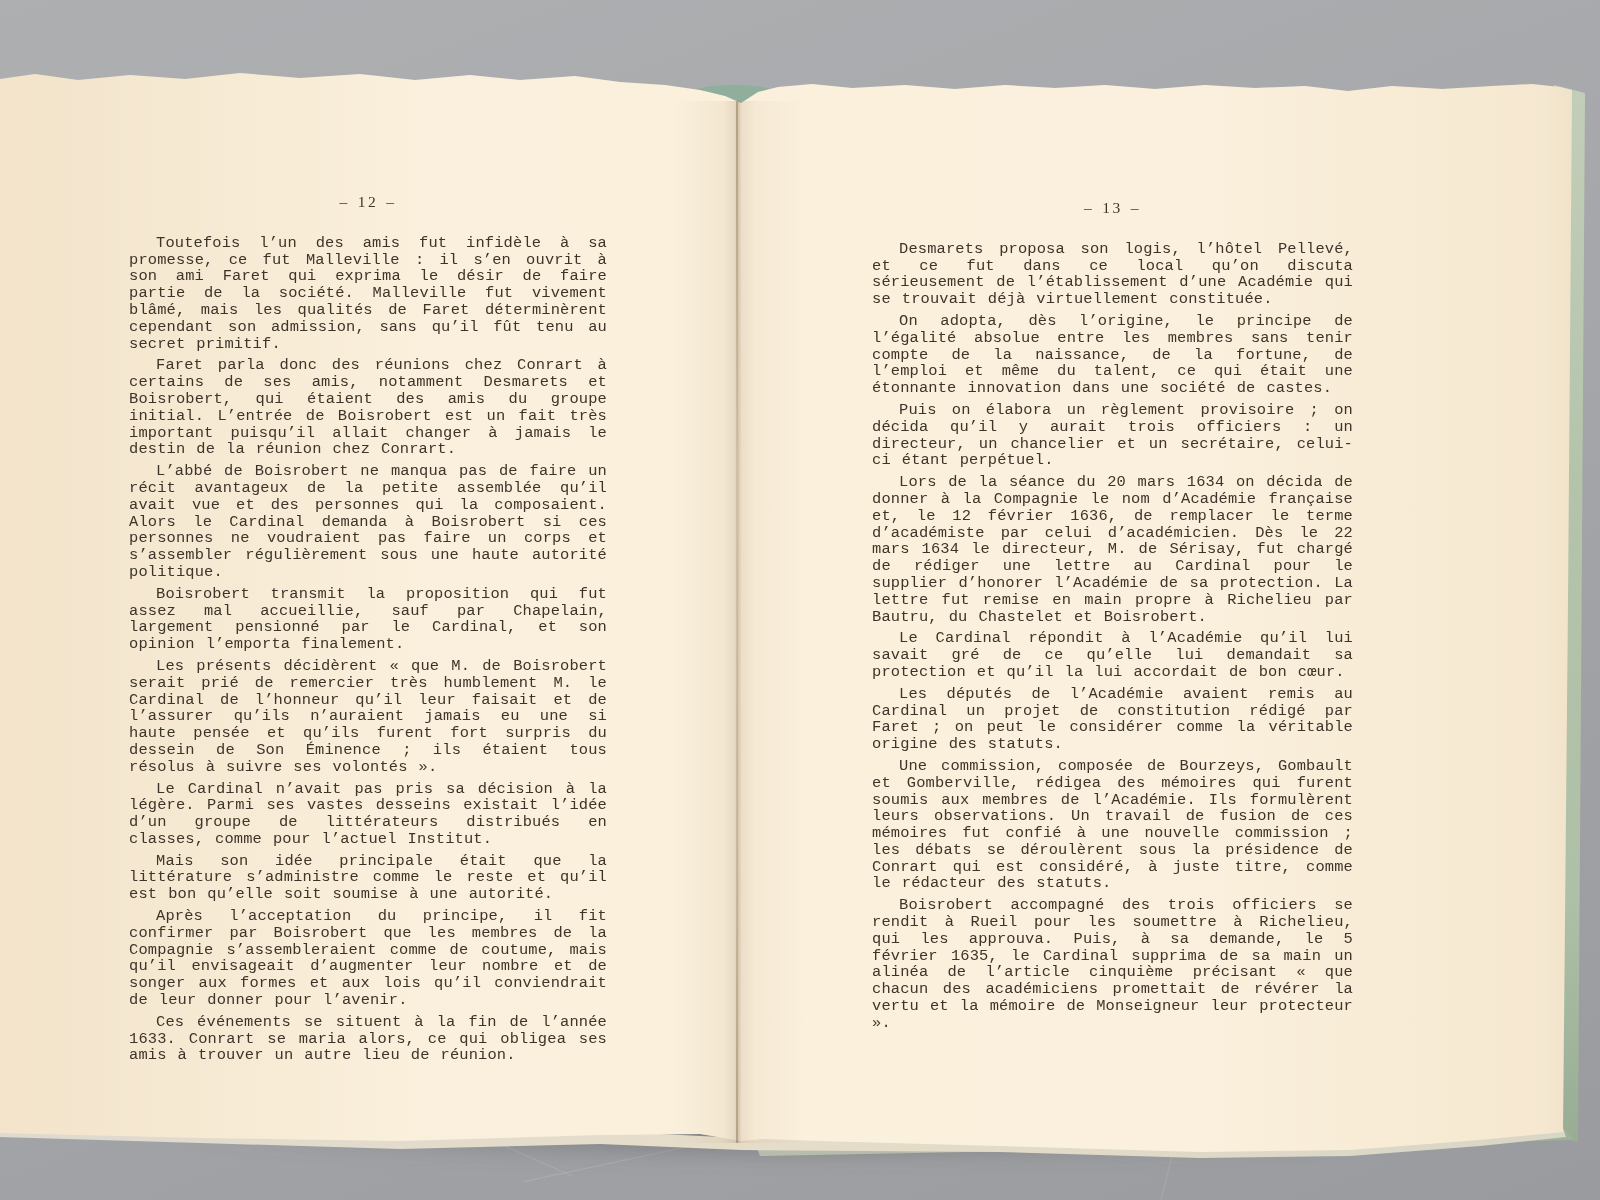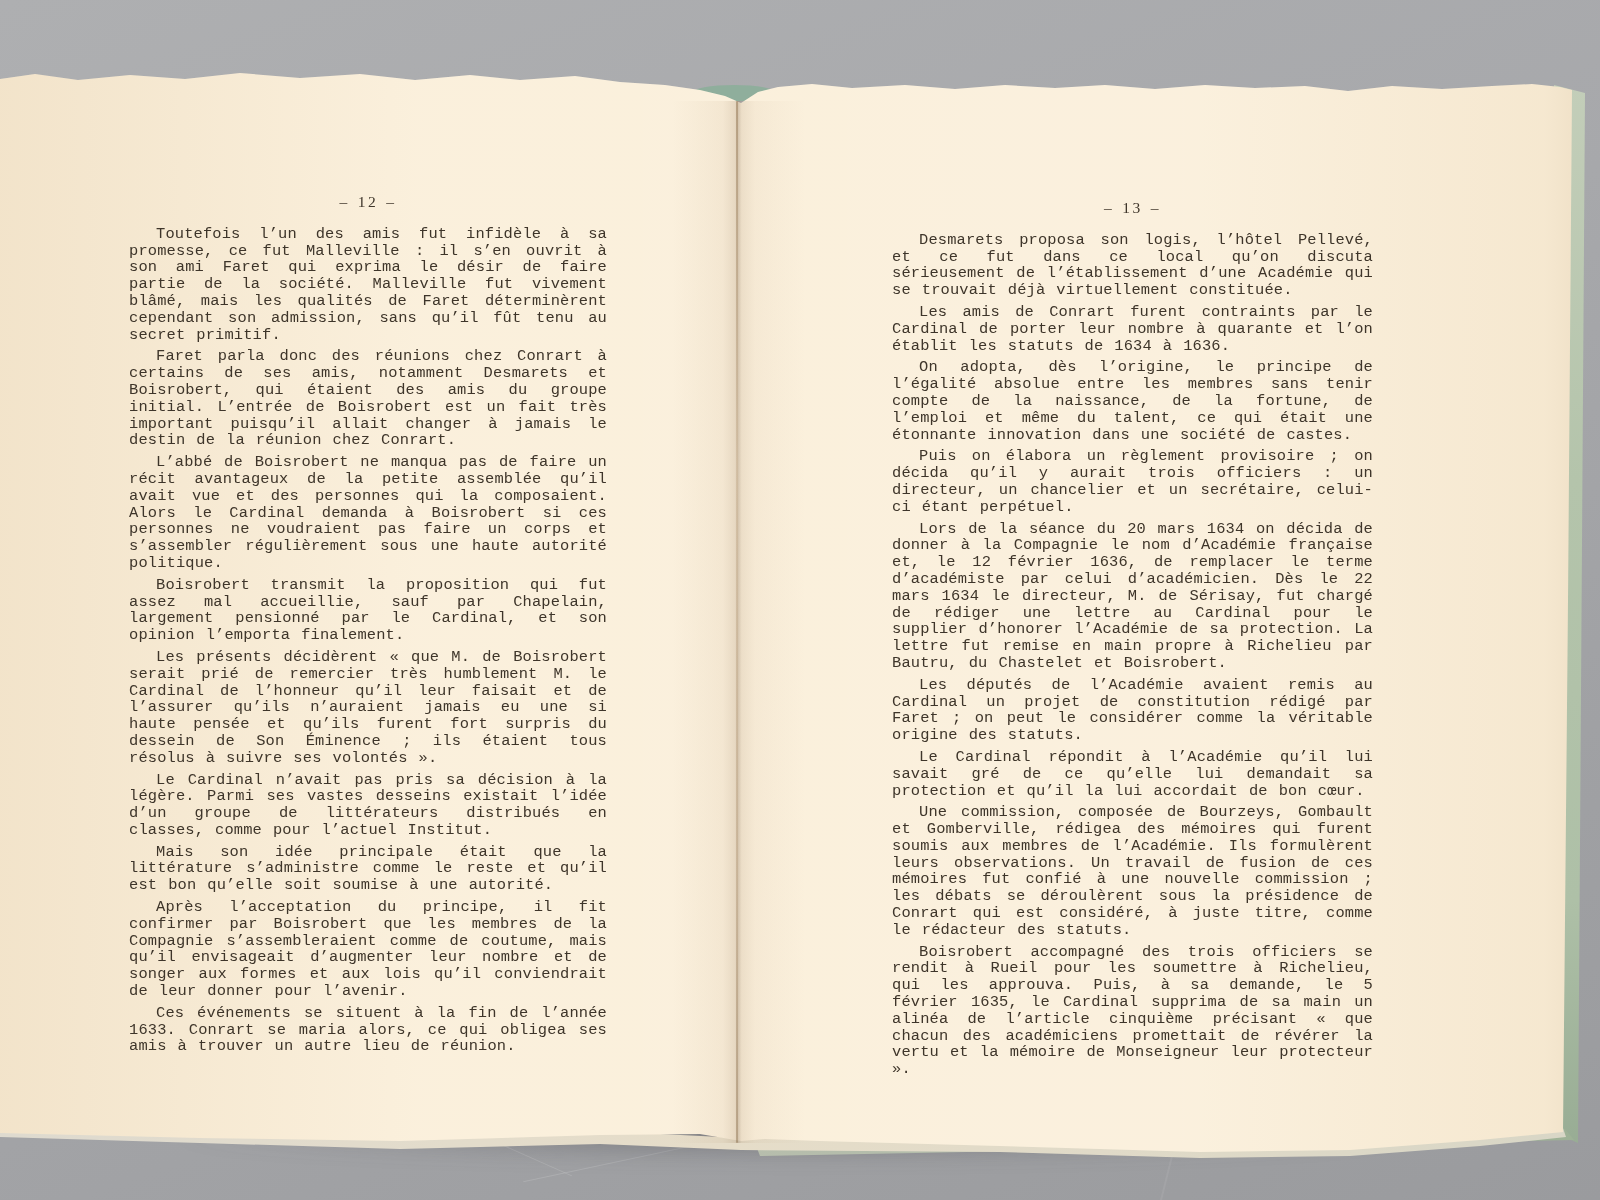--- a/index.html
+++ b/index.html
@@ -94,27 +94,27 @@
     background:linear-gradient(to bottom,rgba(118,84,44,0.38),rgba(150,110,60,0.16) 35%,
       rgba(133,95,50,0.22) 75%,rgba(112,80,42,0.34));
   }
 
   .text-block{
     position:absolute;color:var(--ink);
     font-size:15.4px;line-height:16.8px;
     letter-spacing:0.15px;word-spacing:1.6px;
   }
   .text-block .pageno{
-    text-align:center;letter-spacing:2.5px;margin-bottom:15px;font-size:15.5px;
+    text-align:center;letter-spacing:2.5px;margin-bottom:24px;font-size:15.5px;
   }
   .text-block p{
     text-align:justify;text-indent:27px;margin:0 0 5px 0;font-family:Liberation Mono, monospace;
   }
   .text-left{left:129px;top:194px;width:478px;}
-  .text-right{left:892px;top:200px;width:481px;}
+  .text-right{left:872px;top:200px;width:481px;}
 </style>
 </head>
 <body>
 
 <div class="scratch s1"></div>
 <div class="scratch s2"></div>
 <div class="scratch s3"></div>
 
 <div class="book-shadow"></div>
 <div class="layer cover-right"></div>
@@ -138,22 +138,21 @@
       <p>Mais son idée principale était que la littérature s’administre comme le reste et qu’il est bon qu’elle soit soumise à une autorité.</p>
       <p>Après l’acceptation du principe, il fit confirmer par Boisrobert que les membres de la Compagnie s’assembleraient comme de coutume, mais qu’il envisageait d’augmenter leur nombre et de songer aux formes et aux lois qu’il conviendrait de leur donner pour l’avenir.</p>
       <p>Ces événements se situent à la fin de l’année 1633. Conrart se maria alors, ce qui obligea ses amis à trouver un autre lieu de réunion.</p>
     </div>
 </div>
 
 <div class="text-block text-right">
   <div class="pageno">– 13 –</div>
   <div>
       <p>Desmarets proposa son logis, l’hôtel Pellevé, et ce fut dans ce local qu’on discuta sérieusement de l’établissement d’une Académie qui se trouvait déjà virtuellement constituée.</p>
-      <p>Les amis de Conrart furent contraints par le Cardinal de porter leur nombre à quarante et l’on établit les statuts de 1634 à 1636.</p>
       <p>On adopta, dès l’origine, le principe de l’égalité absolue entre les membres sans tenir compte de la naissance, de la fortune, de l’emploi et même du talent, ce qui était une étonnante innovation dans une société de castes.</p>
       <p>Puis on élabora un règlement provisoire ; on décida qu’il y aurait trois officiers : un directeur, un chancelier et un secrétaire, celui-ci étant perpétuel.</p>
       <p>Lors de la séance du 20 mars 1634 on décida de donner à la Compagnie le nom d’Académie française et, le 12 février 1636, de remplacer le terme d’académiste par celui d’académicien. Dès le 22 mars 1634 le directeur, M. de Sérisay, fut chargé de rédiger une lettre au Cardinal pour le supplier d’honorer l’Académie de sa protection. La lettre fut remise en main propre à Richelieu par Bautru, du Chastelet et Boisrobert.</p>
+      <p>Le Cardinal répondit à l’Académie qu’il lui savait gré de ce qu’elle lui demandait sa protection et qu’il la lui accordait de bon cœur.</p>
       <p>Les députés de l’Académie avaient remis au Cardinal un projet de constitution rédigé par Faret ; on peut le considérer comme la véritable origine des statuts.</p>
-      <p>Le Cardinal répondit à l’Académie qu’il lui savait gré de ce qu’elle lui demandait sa protection et qu’il la lui accordait de bon cœur.</p>
       <p>Une commission, composée de Bourzeys, Gombault et Gomberville, rédigea des mémoires qui furent soumis aux membres de l’Académie. Ils formulèrent leurs observations. Un travail de fusion de ces mémoires fut confié à une nouvelle commission ; les débats se déroulèrent sous la présidence de Conrart qui est considéré, à juste titre, comme le rédacteur des statuts.</p>
       <p>Boisrobert accompagné des trois officiers se rendit à Rueil pour les soumettre à Richelieu, qui les approuva. Puis, à sa demande, le 5 février 1635, le Cardinal supprima de sa main un alinéa de l’article cinquième précisant « que chacun des académiciens promettait de révérer la vertu et la mémoire de Monseigneur leur protecteur ».</p>
     </div>
 </div>
 
 </body></html>

